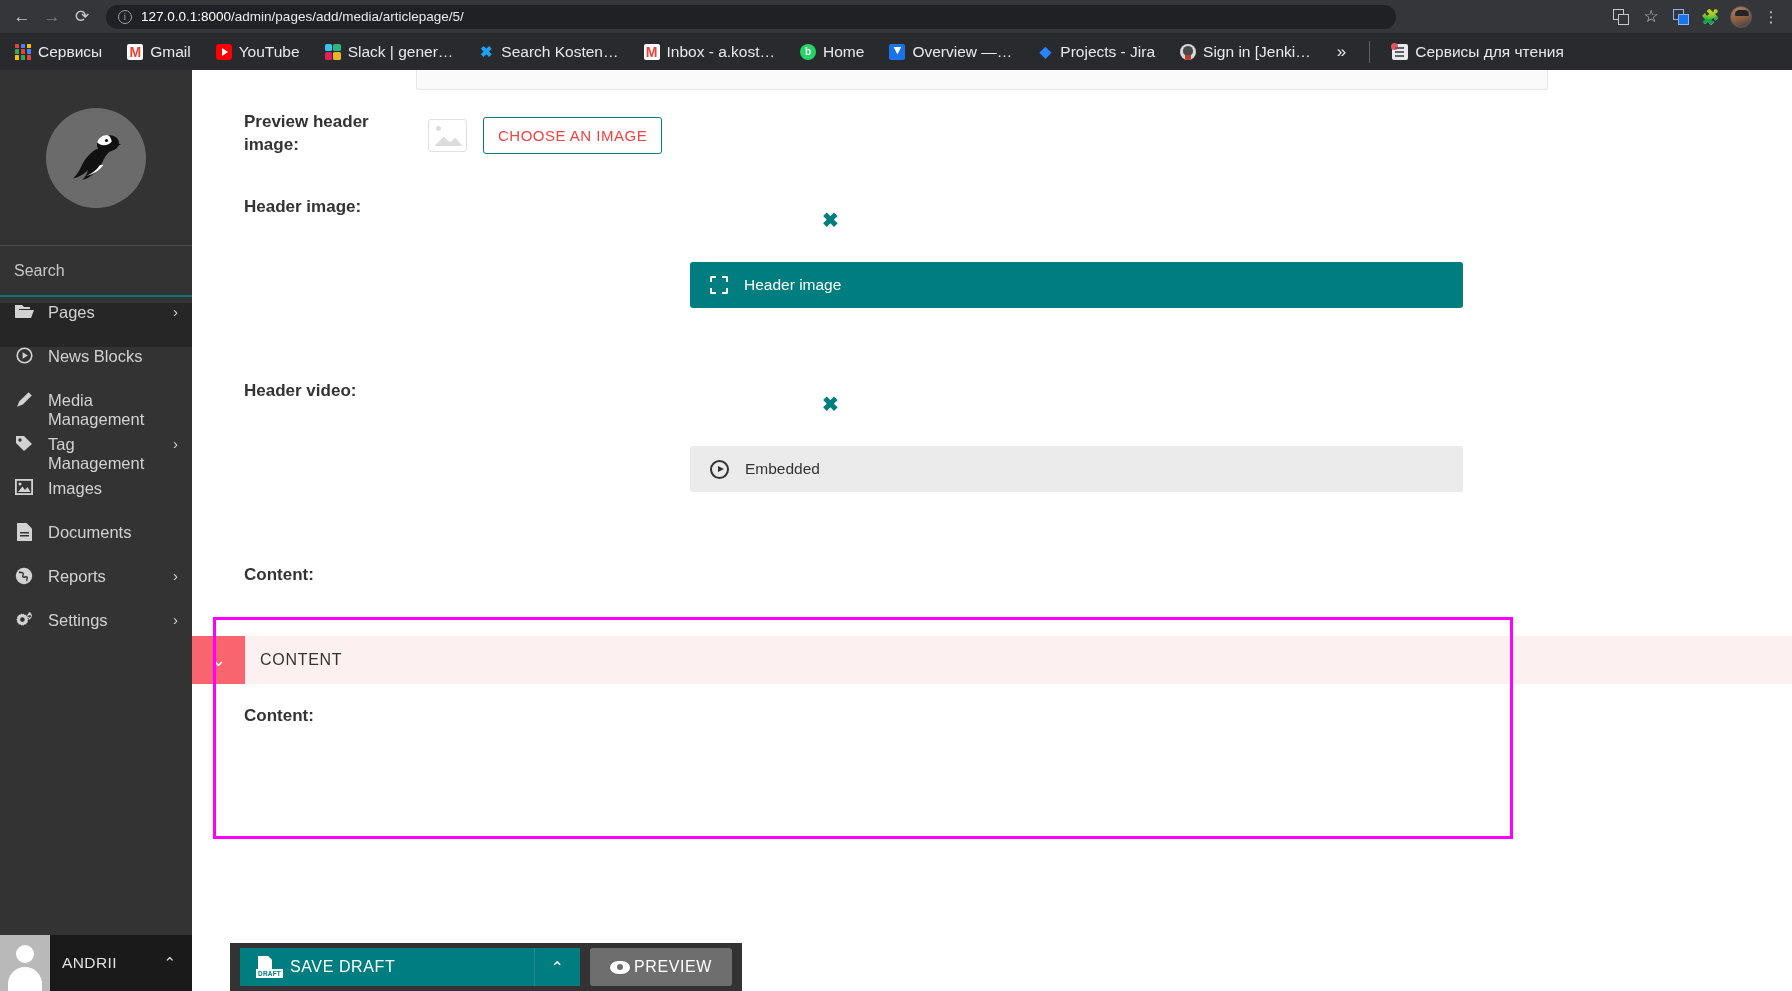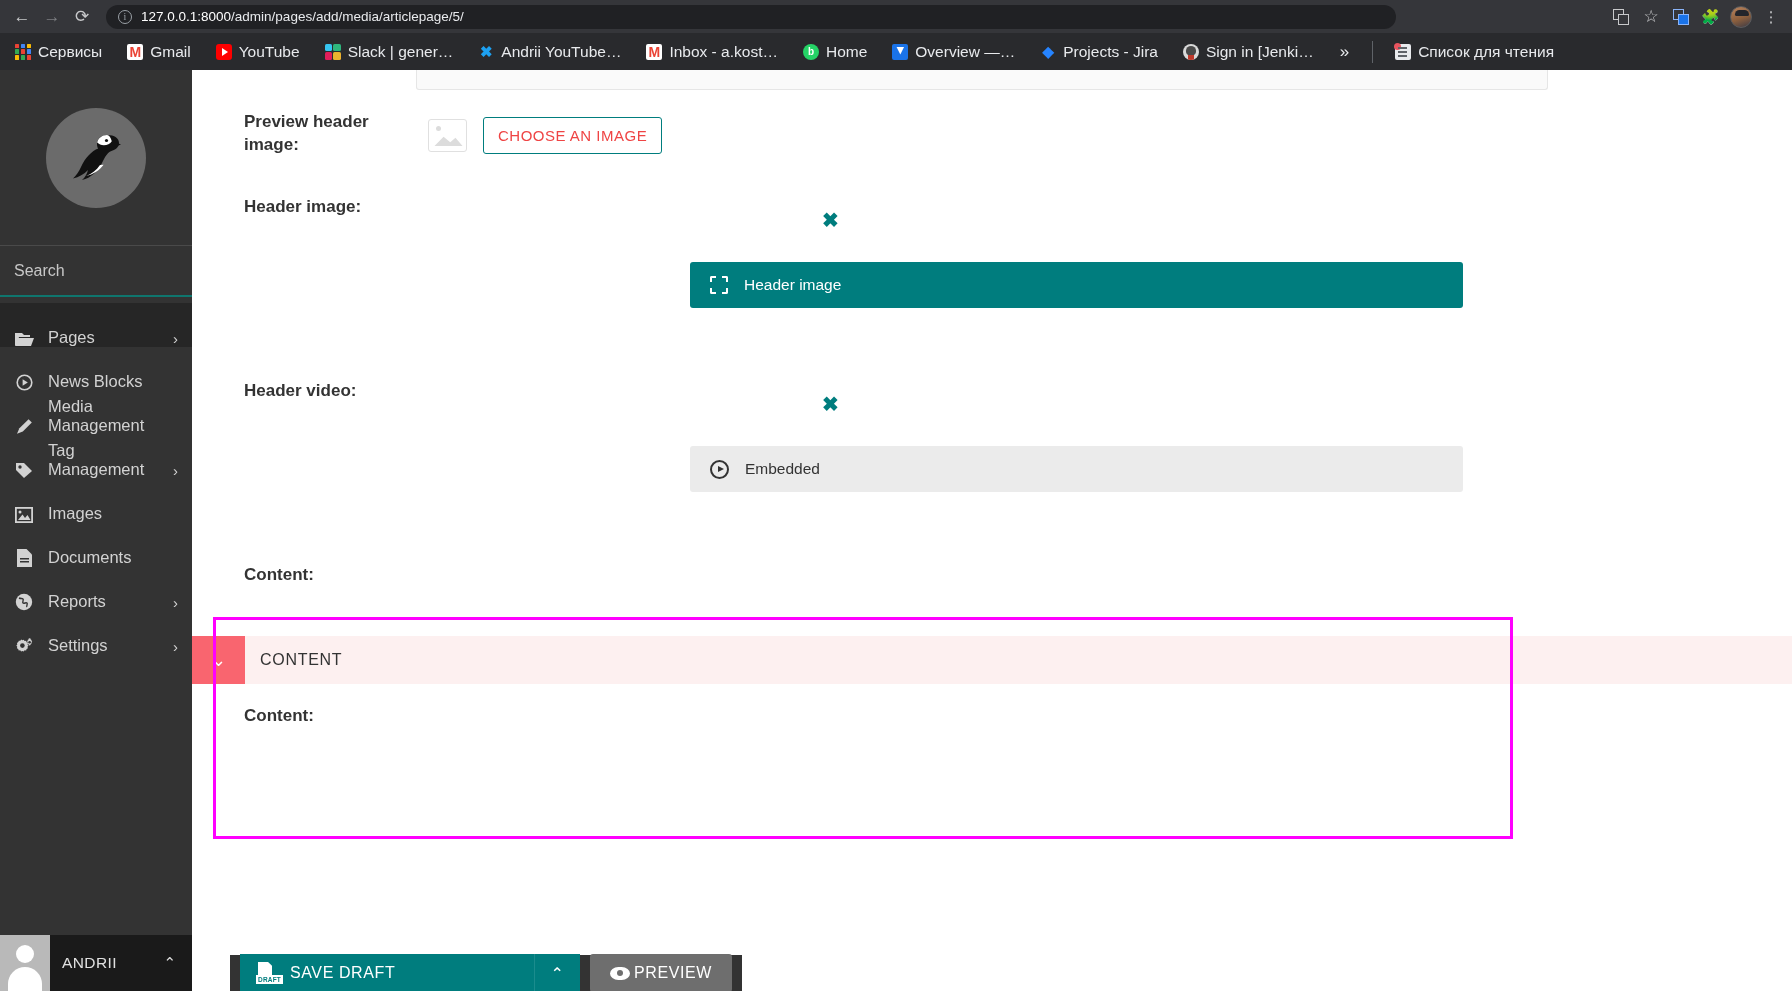--- a/index.html
+++ b/index.html
@@ -130,21 +130,21 @@
     display: flex; align-items: center; padding: 17px 14px;
   }
   .sb-search input {
     background: transparent; border: none; outline: none; color: #c7c7c7;
     font-size: 16px; flex: 1 1 auto; font-family: "Liberation Sans", sans-serif;
   }
   .sb-search input::placeholder { color: #c7c7c7; }
   .sb-search .sicon { color: #d6d6d6; flex: 0 0 auto; }
   .sb-nav { flex: 1 1 auto; padding-top: 6px; overflow: hidden; }
   .sb-item {
-    display: flex; align-items: flex-end; height: 44px; padding: 0 14px;
+    display: flex; align-items: flex-start; height: 44px; padding: 0 14px;
     color: #d2d2d2; font-size: 16.5px; gap: 14px; position: relative;
   }
   .sb-item.active { background: #262626; }
   .sb-item .nic { width: 20px; flex: 0 0 20px; display: flex; justify-content: center; color: #d2d2d2; }
   .sb-item .lbl { flex: 1 1 auto; }
   .sb-item .chev { color: #d2d2d2; font-size: 15px; flex: 0 0 auto; }
   .sb-footer {
     height: 56px; background: #1a1a1a; display: flex; align-items: center;
     gap: 12px; flex: 0 0 56px;
   }
@@ -234,21 +234,21 @@
     display: flex; align-items: center; justify-content: center; color: #fff; font-size: 18px;
   }
   .panel-title {
     padding-left: 15px; font-size: 16px; color: #333; letter-spacing: 0.7px;
   }
 
   .row-content-2 { left: 0; top: 635px; right: 0; }
 
   
   .action-bar {
-    position: absolute; left: 38px; bottom: 0; width: 512px; height: 36px;
+    position: absolute; left: 38px; bottom: 0; width: 512px; height: 48px;
     background: #333; display: flex; align-items: center;
     padding: 8px 10px; gap: 10px; z-index: 30;
   }
   .btn-save {
     background: #007d7e; color: #fff; height: 38px; flex: 1 1 auto;
     display: flex; align-items: center; gap: 14px; padding-left: 16px;
     font-size: 16px; letter-spacing: 0.6px; position: relative; cursor: pointer;
   }
   .ic-draft {
     width: 20px; height: 22px; flex: 0 0 20px; position: relative;
@@ -346,21 +346,21 @@
     <span class="ic ic-slack">
         <i></i>
         <i></i>
         <i></i>
         <i></i>
       </span>
     <span>Slack | gener…</span>
   </div>
   <div class="bm">
     <span class="ic ic-x">✖</span>
-    <span>Andrii YouTube…</span>
+    <span>Search Kosten…</span>
   </div>
   <div class="bm">
     <span class="ic ic-gmail"></span>
     <span>Inbox - a.kost…</span>
   </div>
   <div class="bm">
     <span class="ic ic-home">b</span>
     <span>Home</span>
   </div>
   <div class="bm">
@@ -374,21 +374,21 @@
   <div class="bm">
     <span class="ic ic-jenk"></span>
     <span>Sign in [Jenki…</span>
   </div>
   <div class="bm-overflow">»</div>
   <div class="bm-sep"></div>
   <div class="bm">
     <span class="ic ic-read">
         <span class="bm-dot"></span>
       </span>
-    <span>Список для чтения</span>
+    <span>Сервисы для чтения</span>
   </div>
 </div>
 
 <div class="app">
 
   <div class="sidebar">
     <div class="sb-logo">
       <div class="bird">
         <svg width="74" height="74" viewBox="0 0 74 74" aria-hidden="true">
           <path d="M48 14c-6 0-10 4-10 9 0 2 .4 3.4 1.2 4.6C33 30 26 37 22 46c-2 4.6-4.6 8.4-8 11.6 6-1.4 11-4.4 15-8.6-1 4-3 7.4-6 10 9-2 16-9 20-17 3.6-7.4 5.6-11 10.6-12.6 4-1.2 6.4-4 6.4-7.4 0-4.6-4.2-8-12-8z" fill="#111"></path>

